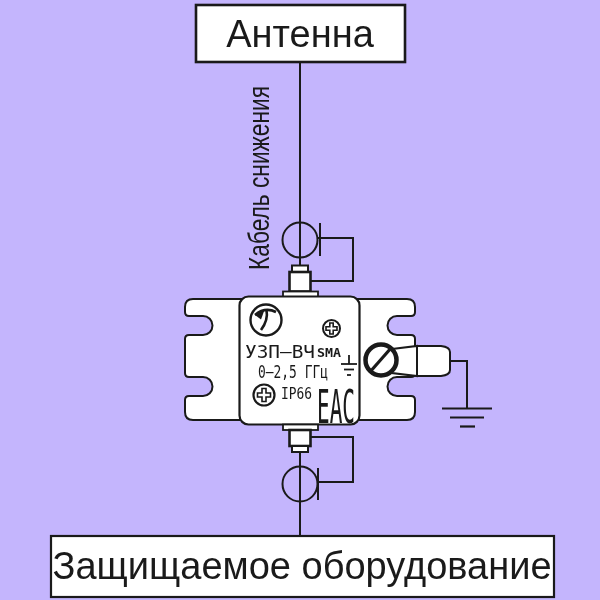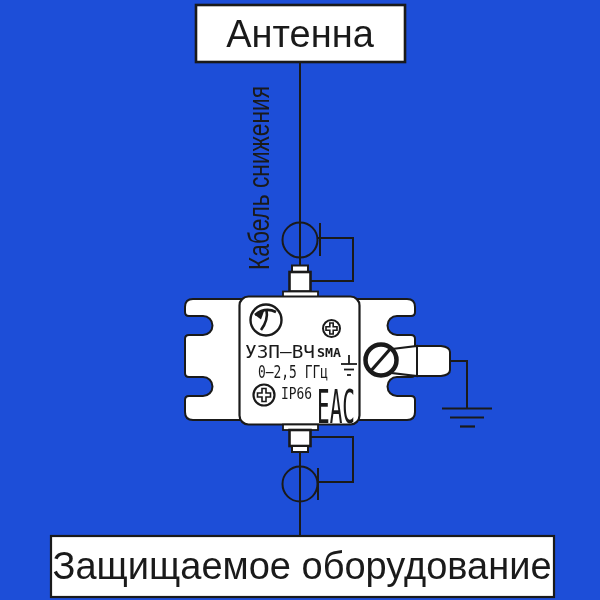--- a/index.html
+++ b/index.html
@@ -1,16 +1,16 @@
 <!DOCTYPE html>
 <html><head>
 <meta charset="utf-8">
 <style>
   html,body{margin:0;padding:0;background:#ffffff;}
-  .stage{position:relative;width:600px;height:600px;background:#1d4ed8;overflow:hidden;}
+  .stage{position:relative;width:600px;height:600px;background:#c4b5fd;overflow:hidden;}
   svg{display:block;}
   .lbl{font-family:"Liberation Sans",sans-serif;fill:#1a1a1a;}
   .mark{font-family:"DejaVu Sans Mono",monospace;fill:#1a1a1a;}
   .ln{stroke:#1a1a1a;fill:none;}
   .lnw{stroke:#1a1a1a;fill:#ffffff;}
 </style>
 </head>
 <body>
 
 <div class="stage">

